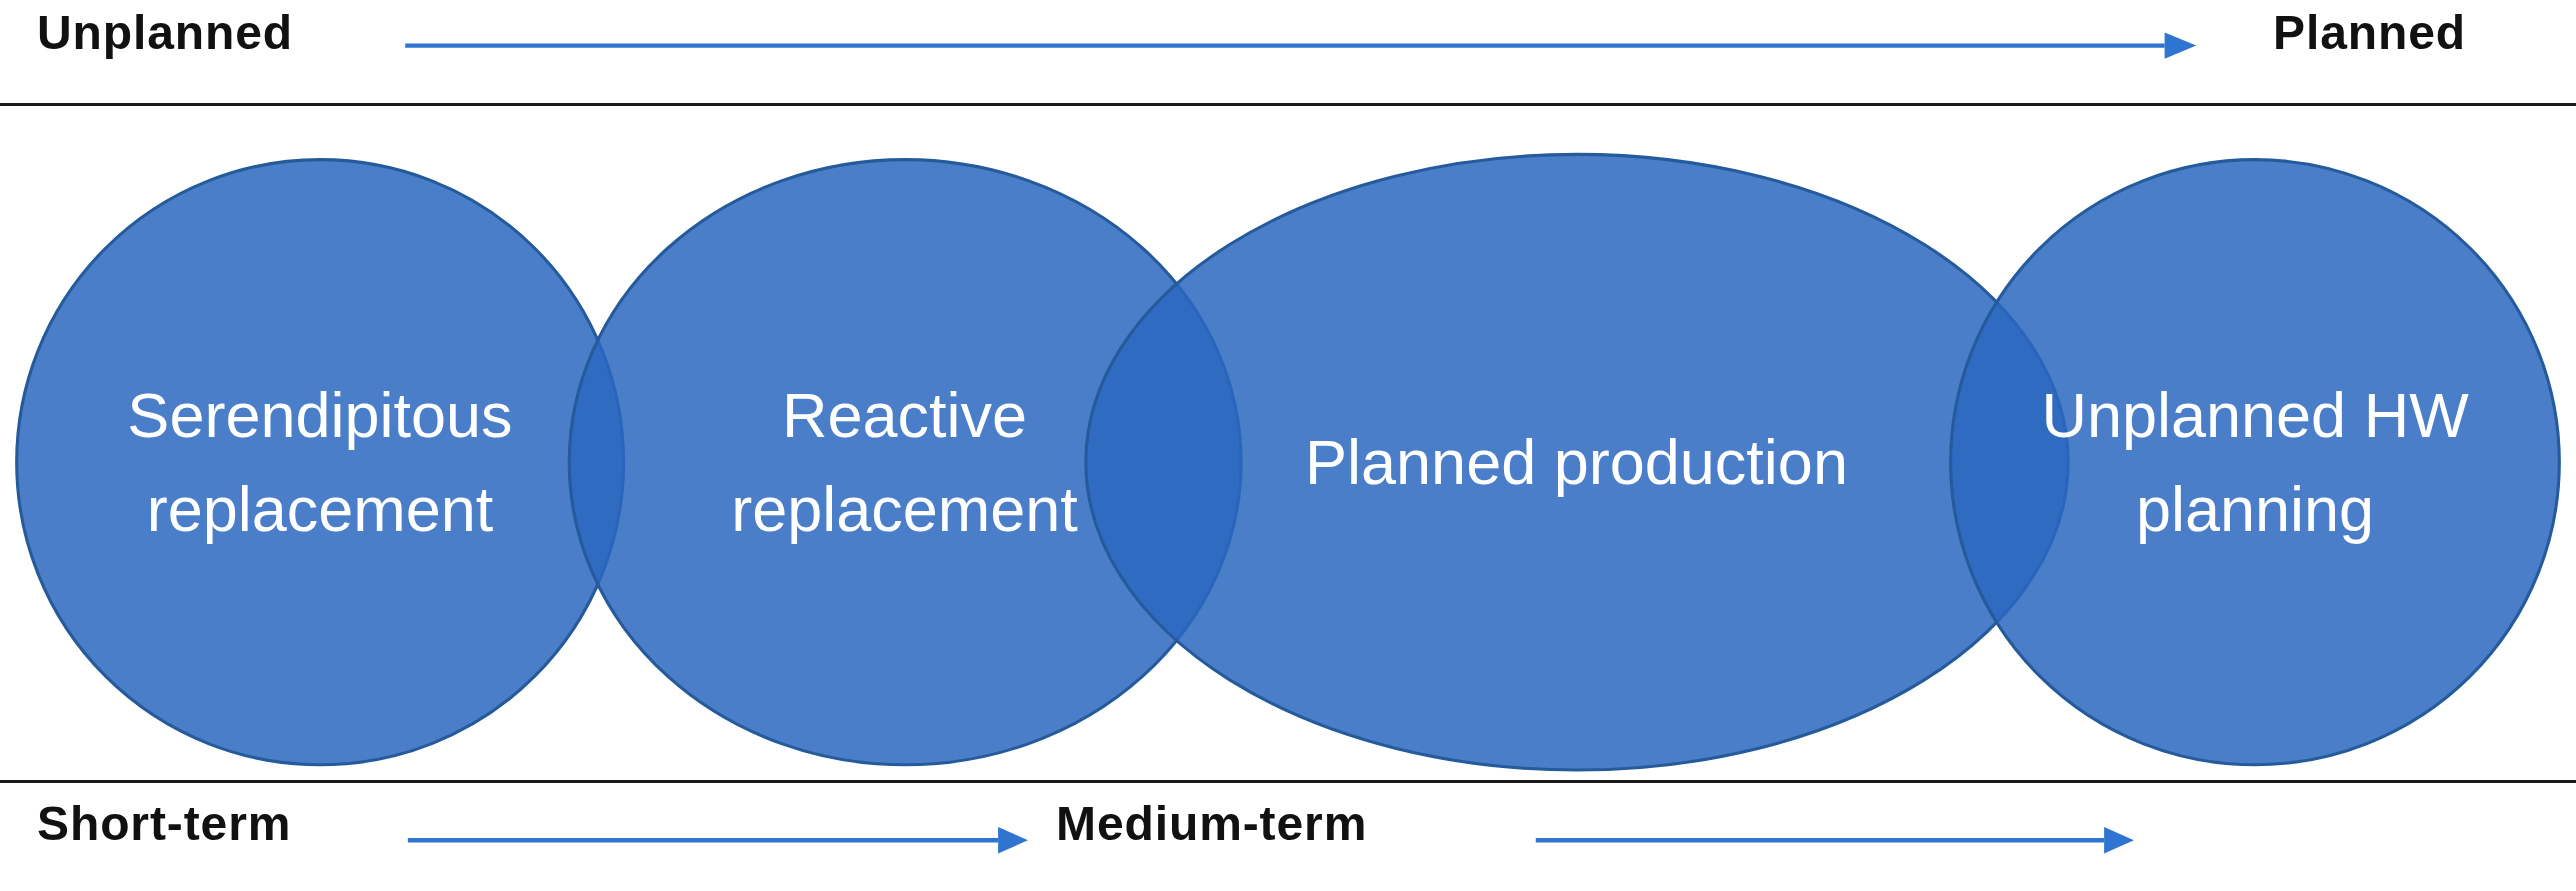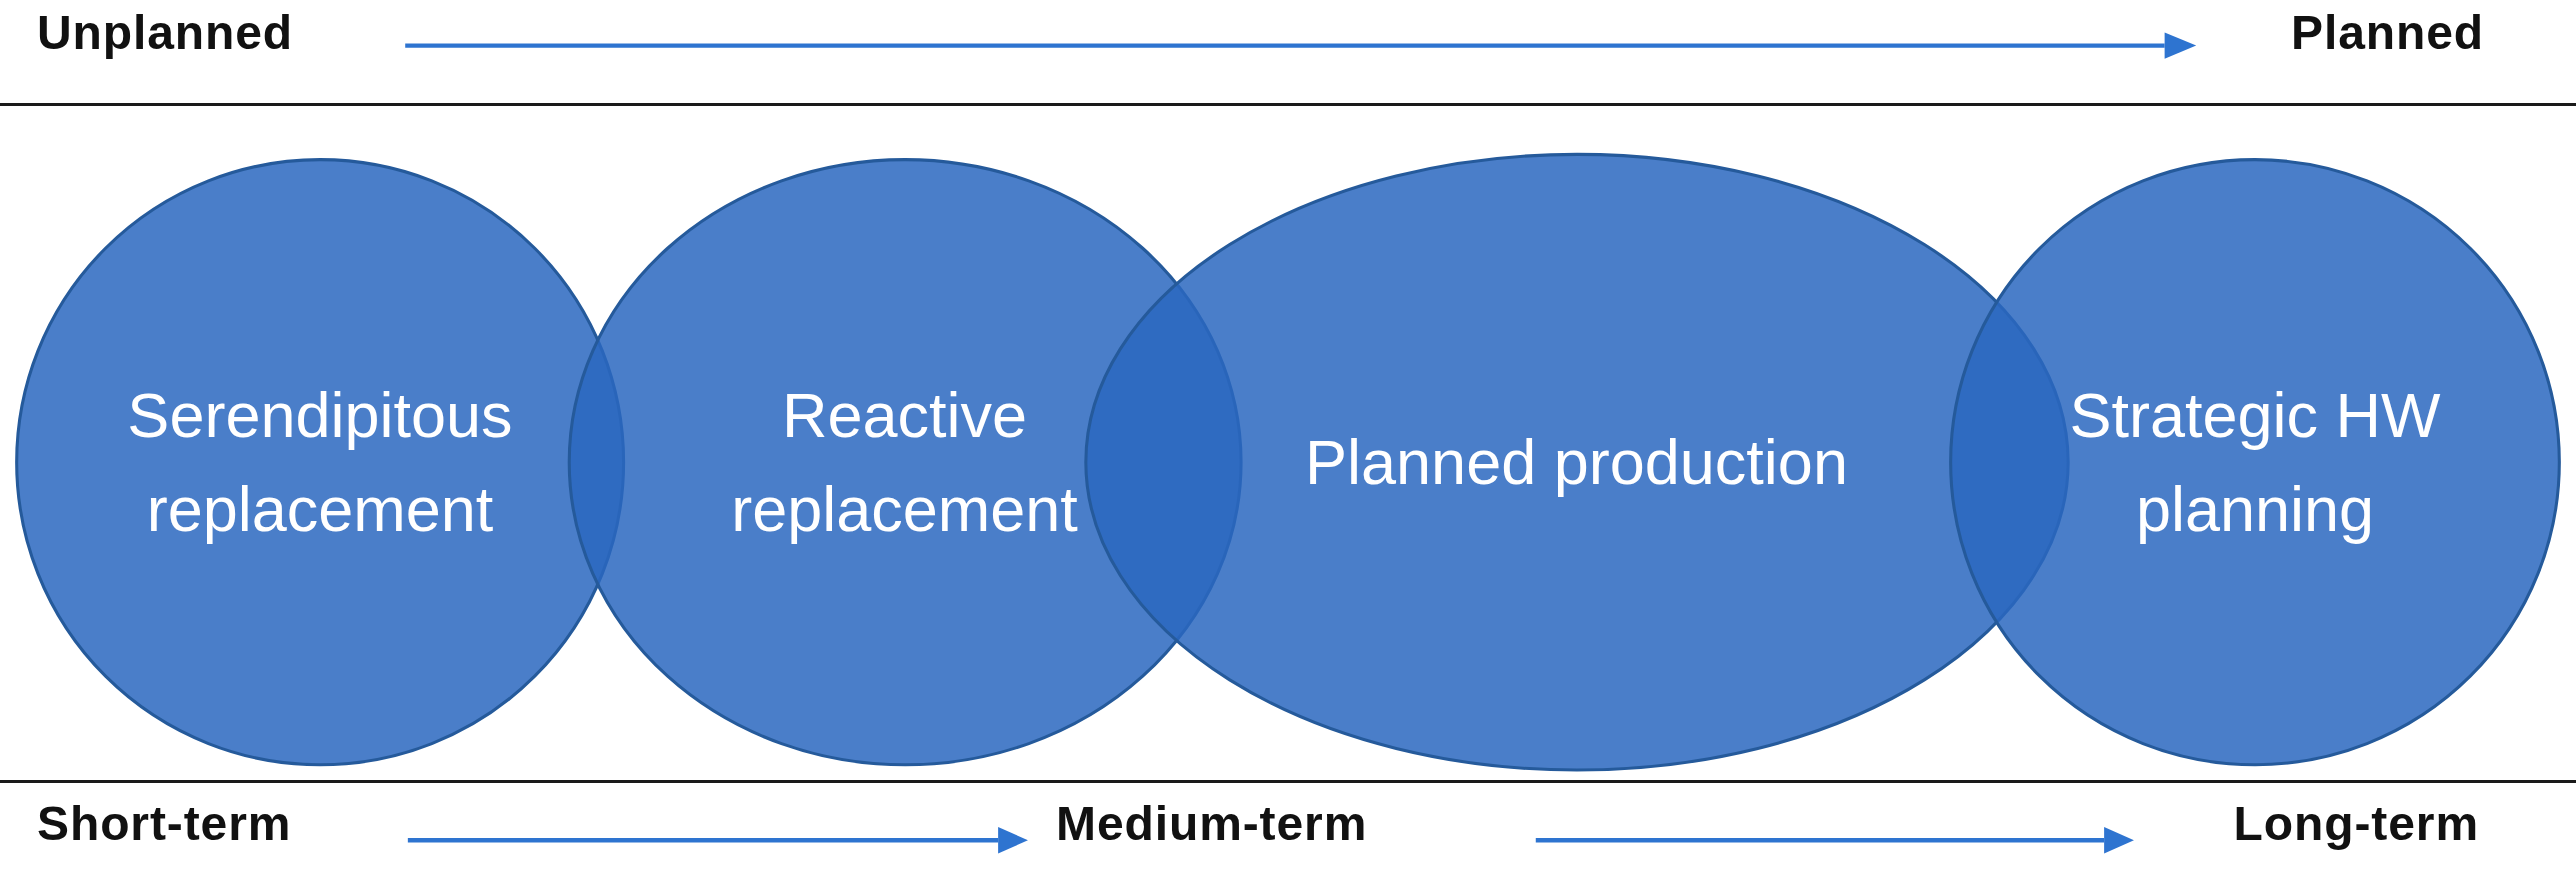--- a/index.html
+++ b/index.html
@@ -61,21 +61,21 @@
     font-size:63px;
     font-weight:400;
     line-height:1.5;
   }
   .el-1{left:92px; top:348px; width:456px; height:228px;}
   .el-2{left:703px; top:348px; width:403px; height:228px;}
   .el-3{left:1182px;top:348px; width:789px; height:228px;}
   .el-4{left:2027px;top:348px; width:456px; height:228px;}
 
   .lbl-unplanned{left:37px;   top:5.3px;}
-  .lbl-planned{  right:92px; top:5.3px;}
+  .lbl-planned{  right:110px; top:5.3px;}
   .lbl-short{    left:37px;   top:796px;}
   .lbl-medium{   left:1056px; top:796px;}
   .lbl-long{     right:97px; top:796px;}
 </style>
 </head>
 <body>
 
 <div class="canvas">
 
   <svg class="shapes" viewBox="0 0 2937 1017">
@@ -102,20 +102,19 @@
 
   <div class="divider top"></div>
   <div class="divider bottom"></div>
 
   <div class="axis-label lbl-unplanned">Unplanned</div>
   <div class="axis-label lbl-planned">Planned</div>
 
   <div class="ellipse-label el-1">Serendipitous replacement</div>
   <div class="ellipse-label el-2">Reactive replacement</div>
   <div class="ellipse-label el-3">Planned production</div>
-  <div class="ellipse-label el-4">Strategic HW planning</div>
+  <div class="ellipse-label el-4">Unplanned HW planning</div>
 
   <div class="axis-label lbl-short">Short-term</div>
   <div class="axis-label lbl-medium">Medium-term</div>
-  <div class="axis-label lbl-long">Long-term</div>
 
 </div>
 
 
 </body></html>

